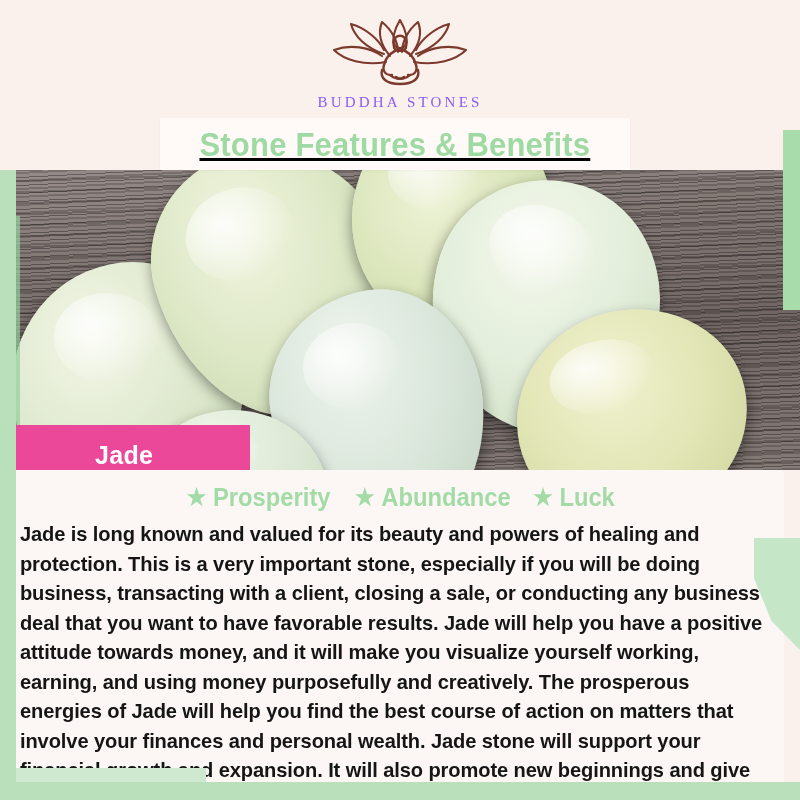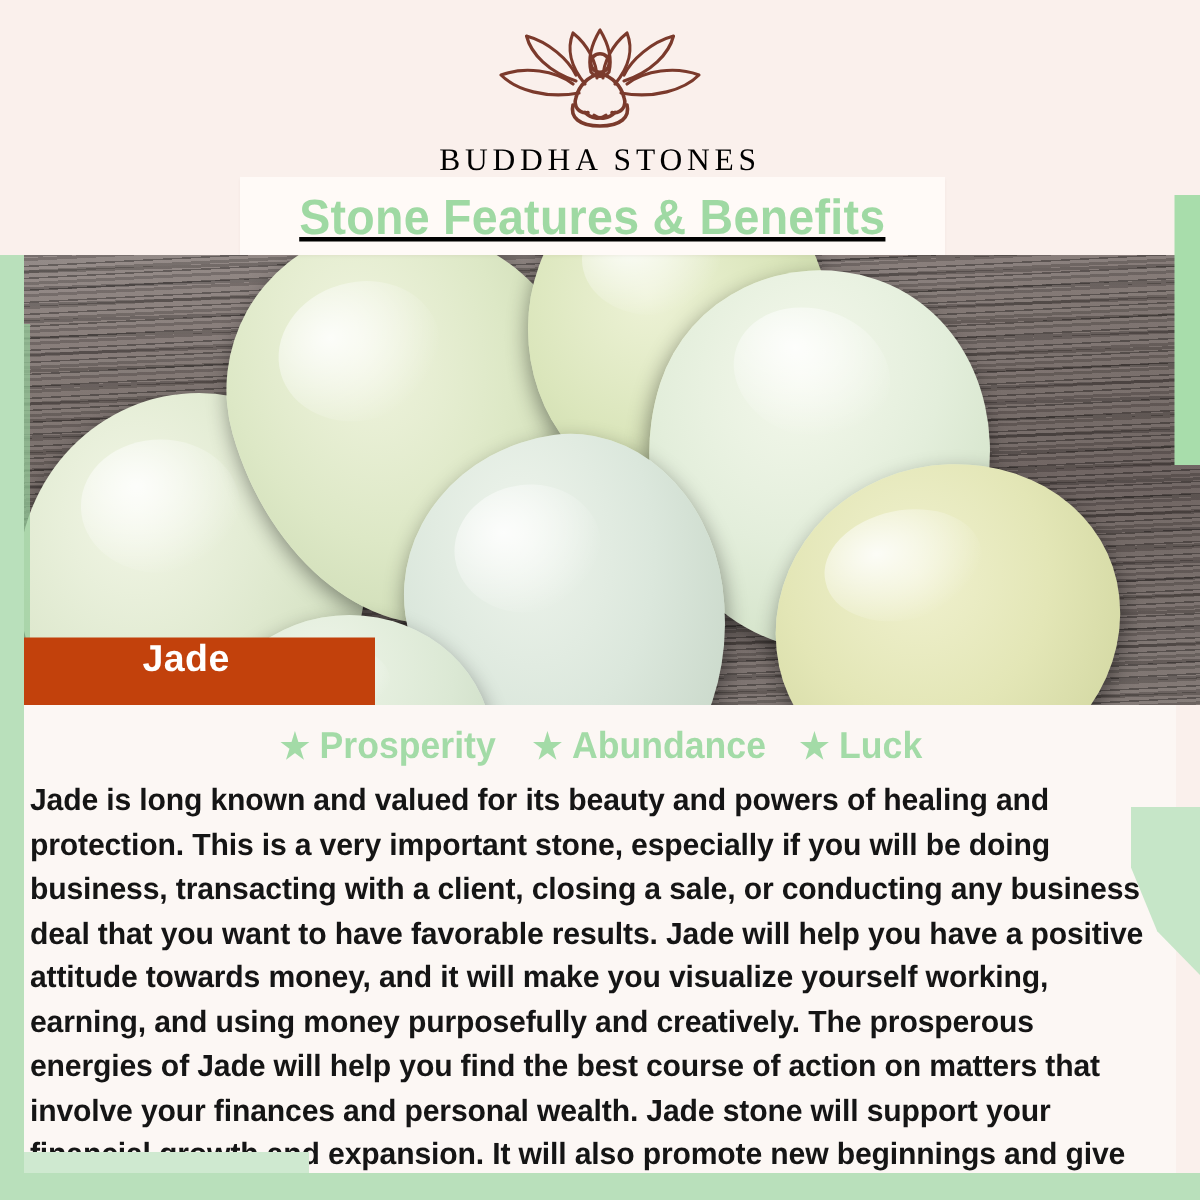--- a/index.html
+++ b/index.html
@@ -84,23 +84,23 @@
   }
   .logo-mark {
     display: block;
     margin: 0 auto;
     width: 152px;
     height: 72px;
   }
   .logo-word {
     margin-top: 6px;
     font-family: "Liberation Serif", serif;
-    font-size: 21px;
+    font-size: 15px;
     letter-spacing: 3.2px;
-    color: #000000;
+    color: #8b5cf6;
     font-weight: 400;
   }
 
   
   .title-band {
     position: absolute;
     top: 118px;
     left: 160px;
     width: 470px;
     height: 52px;
@@ -198,23 +198,23 @@
     z-index: 3;
   }
 
   
   .jade-band {
     position: absolute;
     left: 0;
     top: 425px;
     width: 250px;
     height: 45px;
-    background: #c2410c;
+    background: #ec4899;
     display: flex;
-    align-items: flex-start;
+    align-items: flex-end;
     z-index: 5;
   }
   .jade-text {
     margin-left: 95px;
     color: #ffffff;
     font-weight: 700;
     font-size: 25px;
     letter-spacing: 0.3px;
     font-family: "Liberation Sans", sans-serif;
   }

